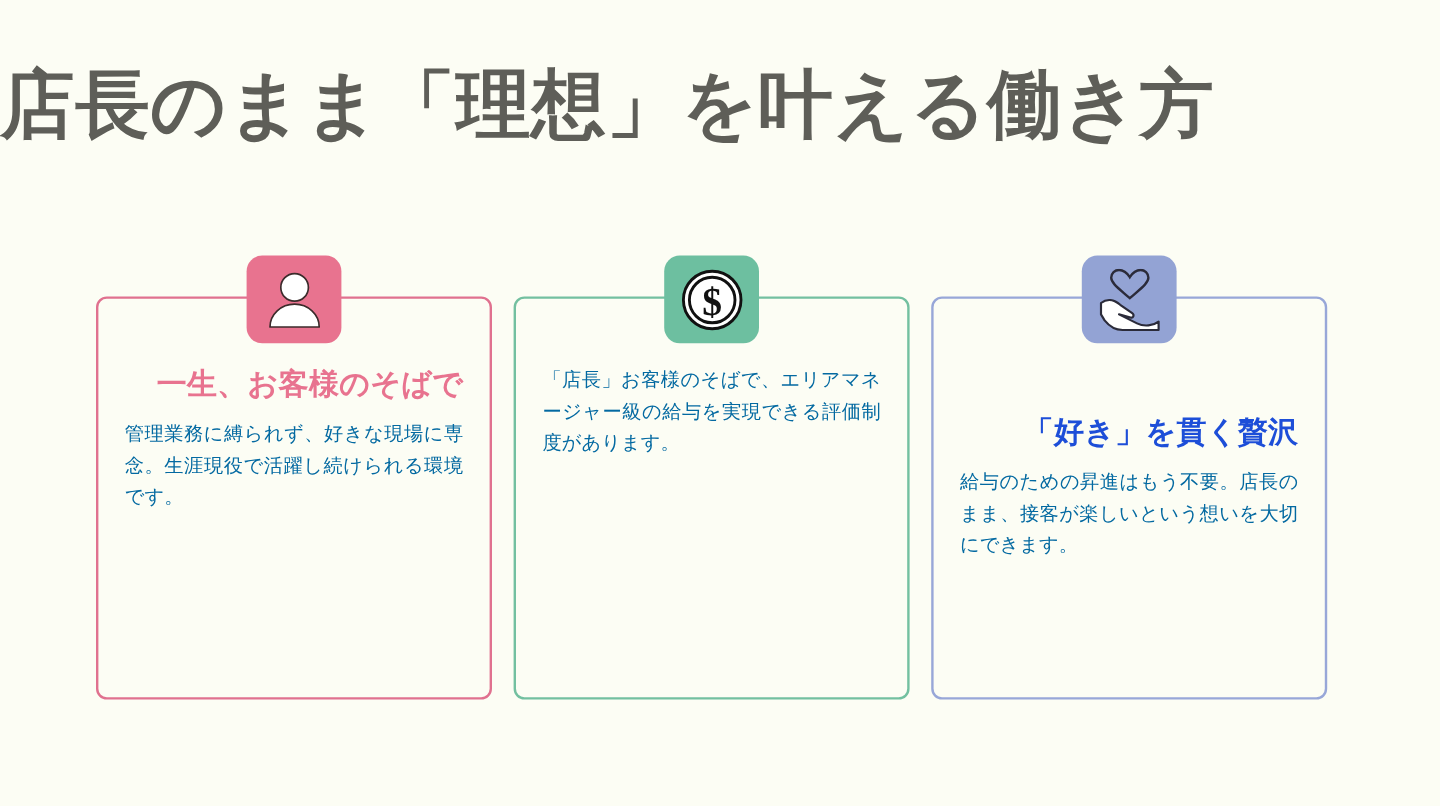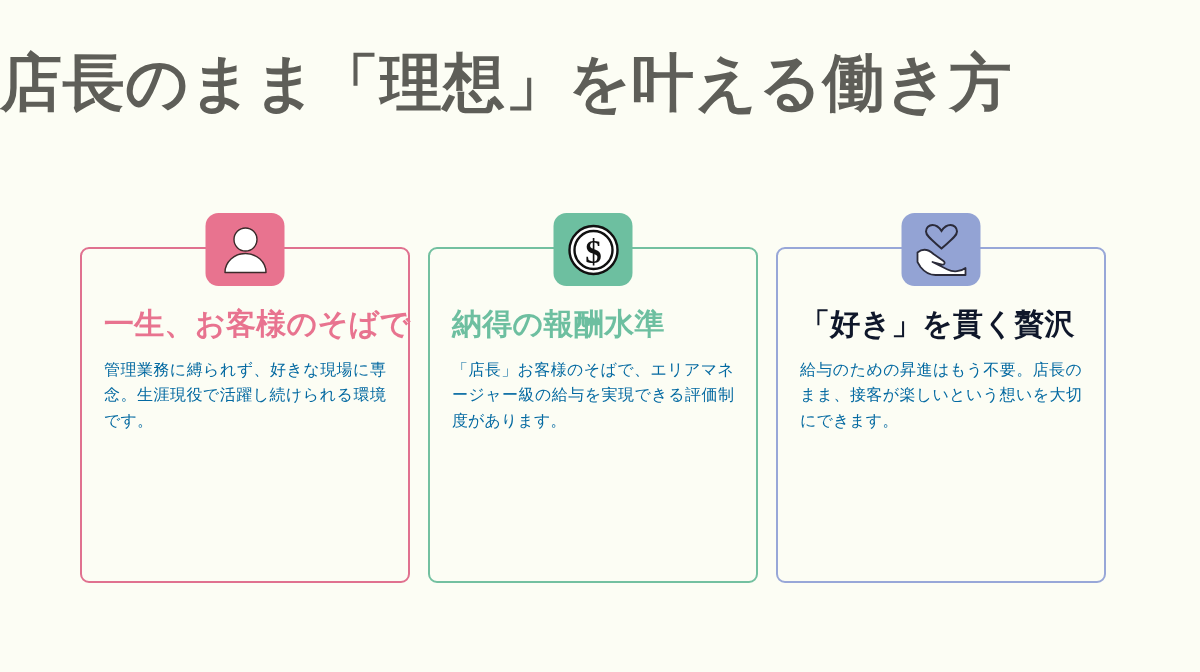--- a/index.html
+++ b/index.html
@@ -22,21 +22,20 @@
     box-sizing: border-box;
   }
 
   
   .title-wrap {
     position: absolute;
     left: 0;
     top: 52px;
     width: 1004px;
     text-align: center;
-    font-family: Liberation Mono, monospace;
   }
   .slide-title {
     font-size: 62px;
     line-height: 1.15;
     font-weight: 700;
     color: #5e5e58;
     letter-spacing: 0.01em;
     margin: 0;
     white-space: nowrap;
   }
@@ -79,31 +78,31 @@
     align-items: center;
     justify-content: center;
   }
   .badge.pink  { background: #e8738f; }
   .badge.green { background: #6dbfa0; }
   .badge.blue  { background: #93a3d4; }
   .badge svg { display: block; }
 
   
   .card-heading {
-    font-size: 30px;
+    font-size: 25px;
     font-weight: 700;
-    text-align: left;
+    text-align: right;
     margin: 0 0 14px 0;
     line-height: 1.25;
     letter-spacing: 0.01em;
     white-space: nowrap;
   }
   .card.pink  .card-heading { color: #e8738f; }
   .card.green .card-heading { color: #6dbfa0; }
-  .card.blue  .card-heading { color: #0f172a; }
+  .card.blue  .card-heading { color: #1d4ed8; margin-top: 40px; }
 
   
   .card-body {
     font-size: 16px;
     line-height: 1.62;
     color: #0369a1;
     margin: 0;
     text-align: justify;
     text-justify: inter-character;
     letter-spacing: 0.005em;
@@ -136,21 +135,20 @@
     <div class="card green">
       <div class="badge green">
         <span>
           <svg width="54" height="54" viewBox="0 0 54 54" aria-hidden="true">
             <circle cx="27" cy="27" r="24" fill="#ffffff" stroke="#111111" stroke-width="2.4"></circle>
             <circle cx="27" cy="27" r="19" fill="#ffffff" stroke="#111111" stroke-width="2.4"></circle>
             <text x="27" y="39.5" text-anchor="middle" font-family="'Liberation Serif', 'DejaVu Serif', serif" font-size="33" font-weight="700" fill="#111111">$</text>
           </svg>
         </span>
       </div>
-      <h2 class="card-heading">納得の報酬水準</h2>
       <p class="card-body">「店長」お客様のそばで、エリアマネージャー級の給与を実現できる評価制度があります。</p>
     </div>
 
     <div class="card blue">
       <div class="badge blue">
         <span>
           <svg width="56" height="52" viewBox="0 0 56 52" aria-hidden="true">
             <path d="M28 24.5 C19 16.5 12.5 12 12.5 7.5 C12.5 3.6 15.6 1 19 1 C22.4 1 25.6 3.2 28 7 C30.4 3.2 33.6 1 37 1 C40.4 1 43.5 3.6 43.5 7.5 C43.5 12 37 16.5 28 24.5 Z" fill="none" stroke="#2b2b3a" stroke-width="2"></path>
             <path d="M4 28.5 C9 24.5 15 25.5 20 30 L30 37 C32 38.4 31 41.2 28.6 40.6 L19 38
                      L34 45.5 C40 48.5 47.5 47.5 52 44 L52 51 L22 51 C16 51 11 48 7 43 L4 38 Z" fill="#ffffff" stroke="#2b2b3a" stroke-width="1.8" stroke-linejoin="round"></path>

